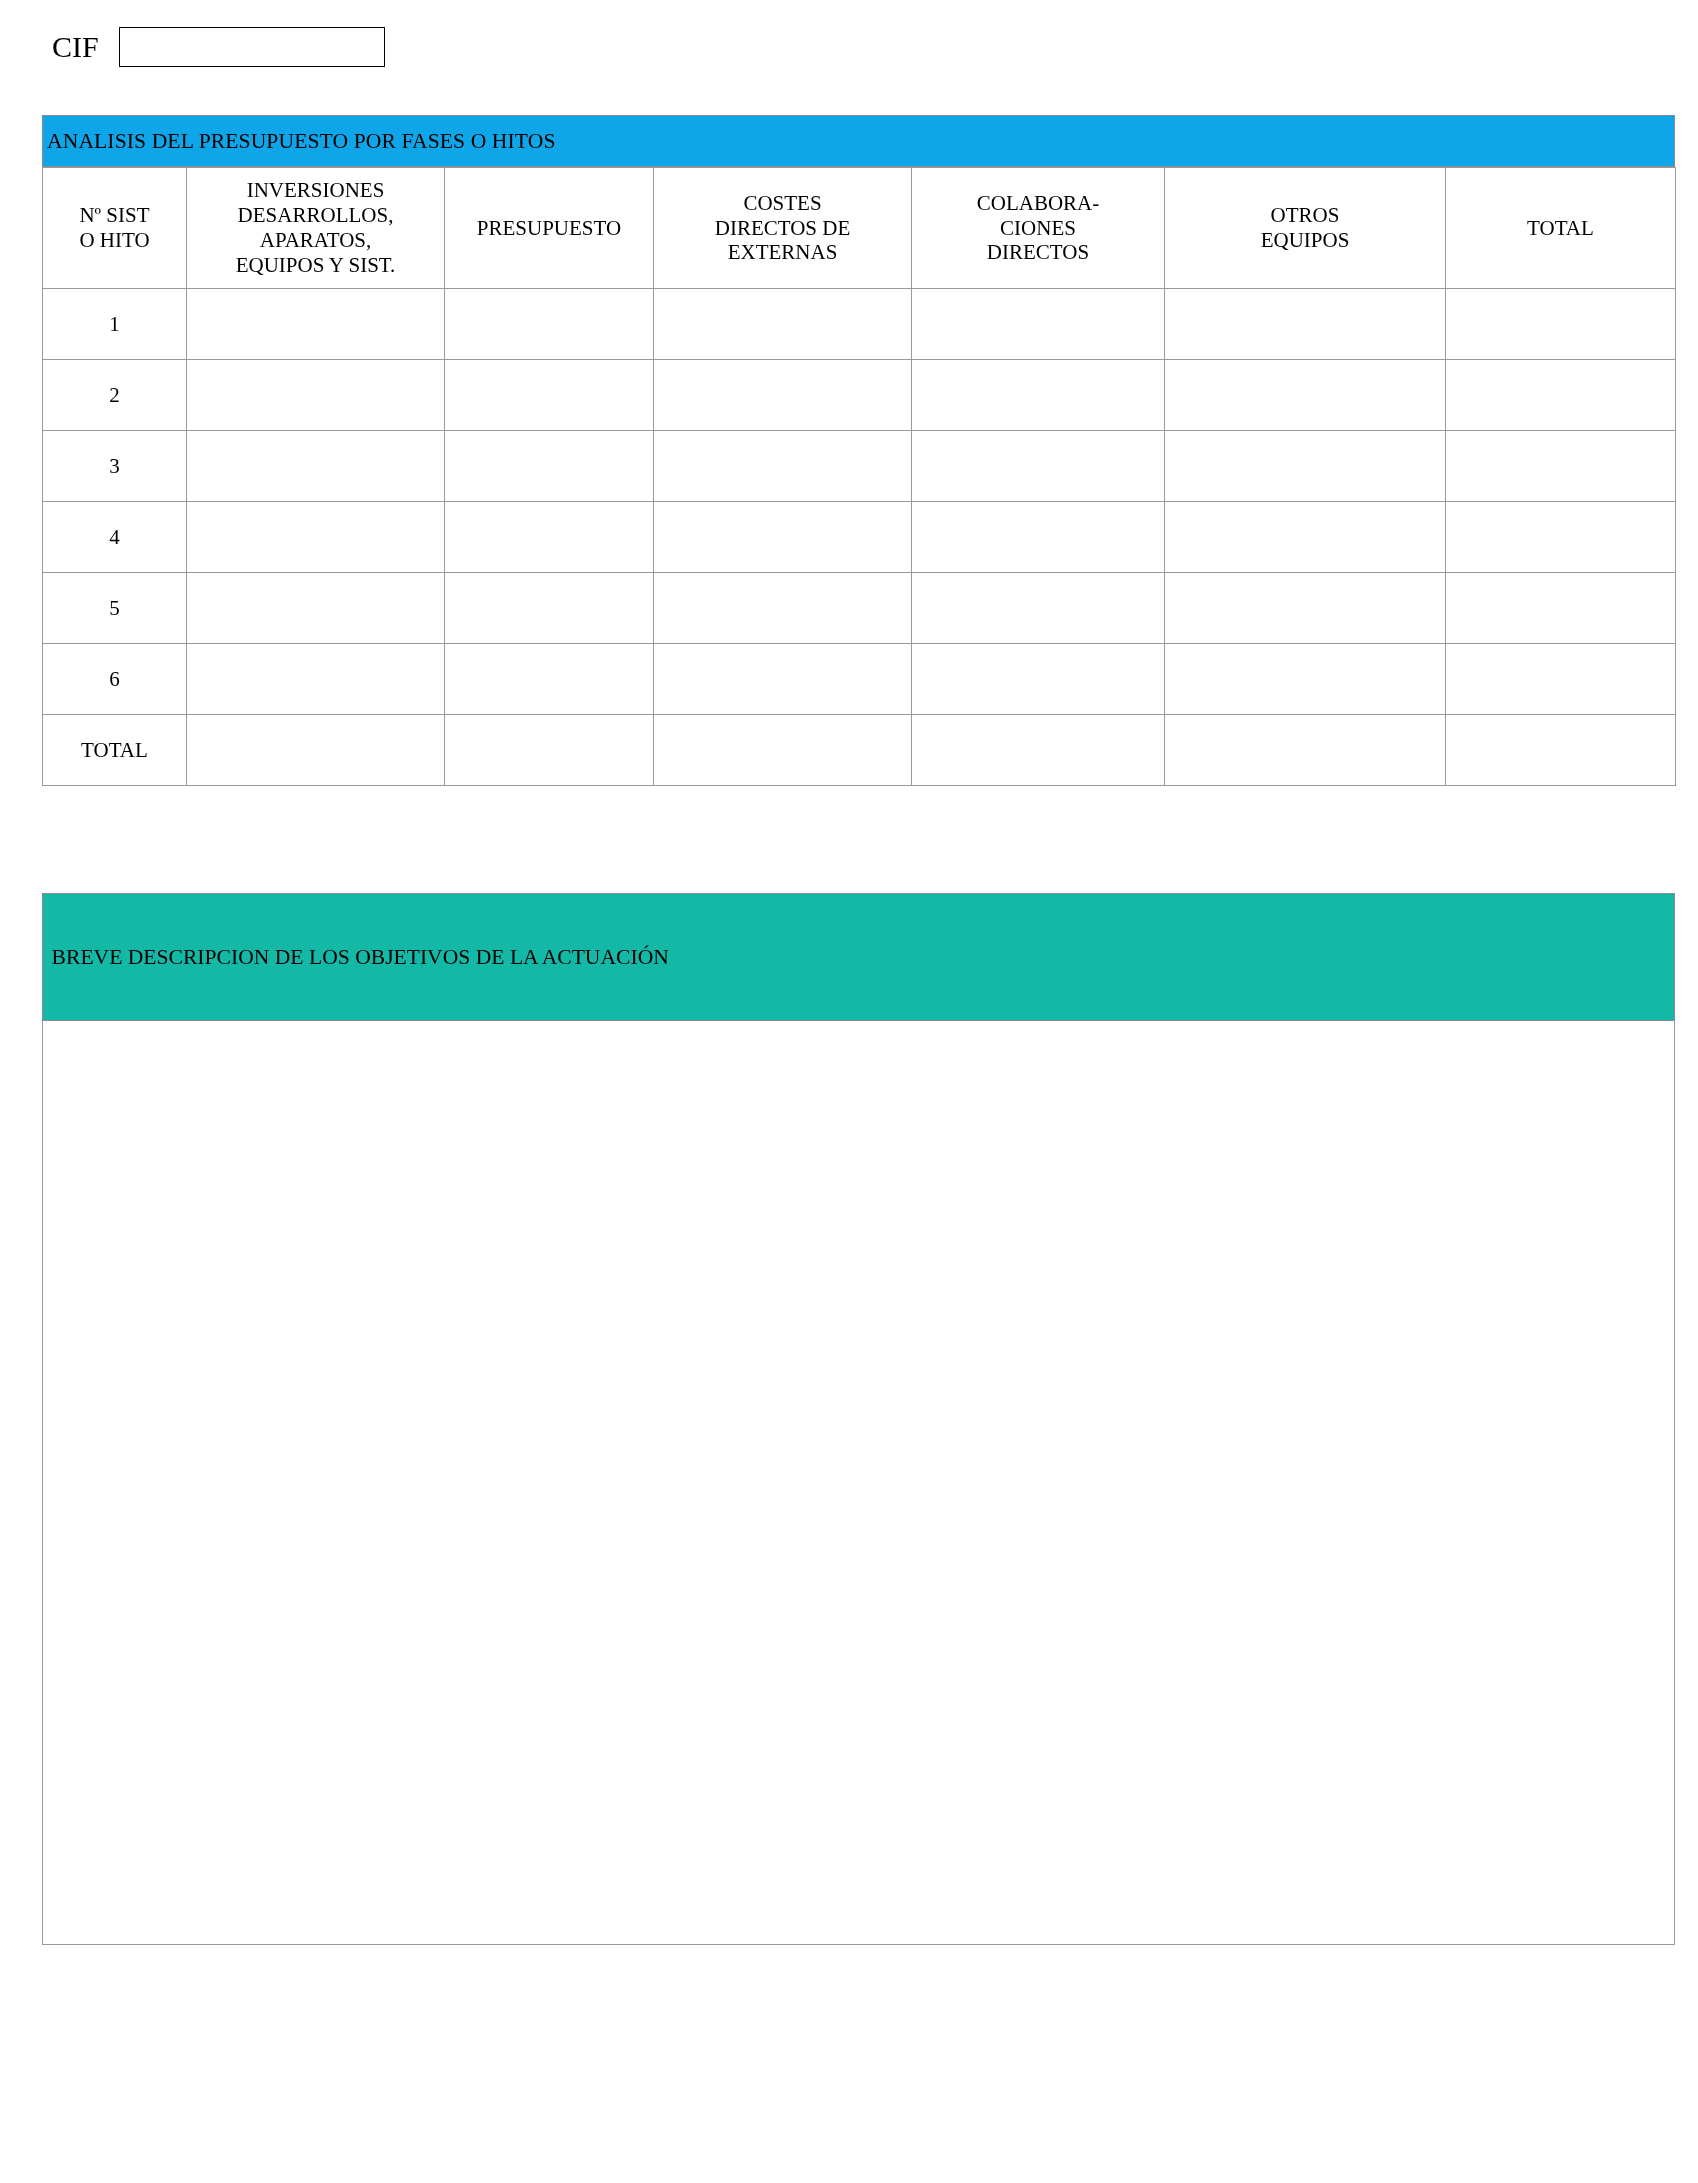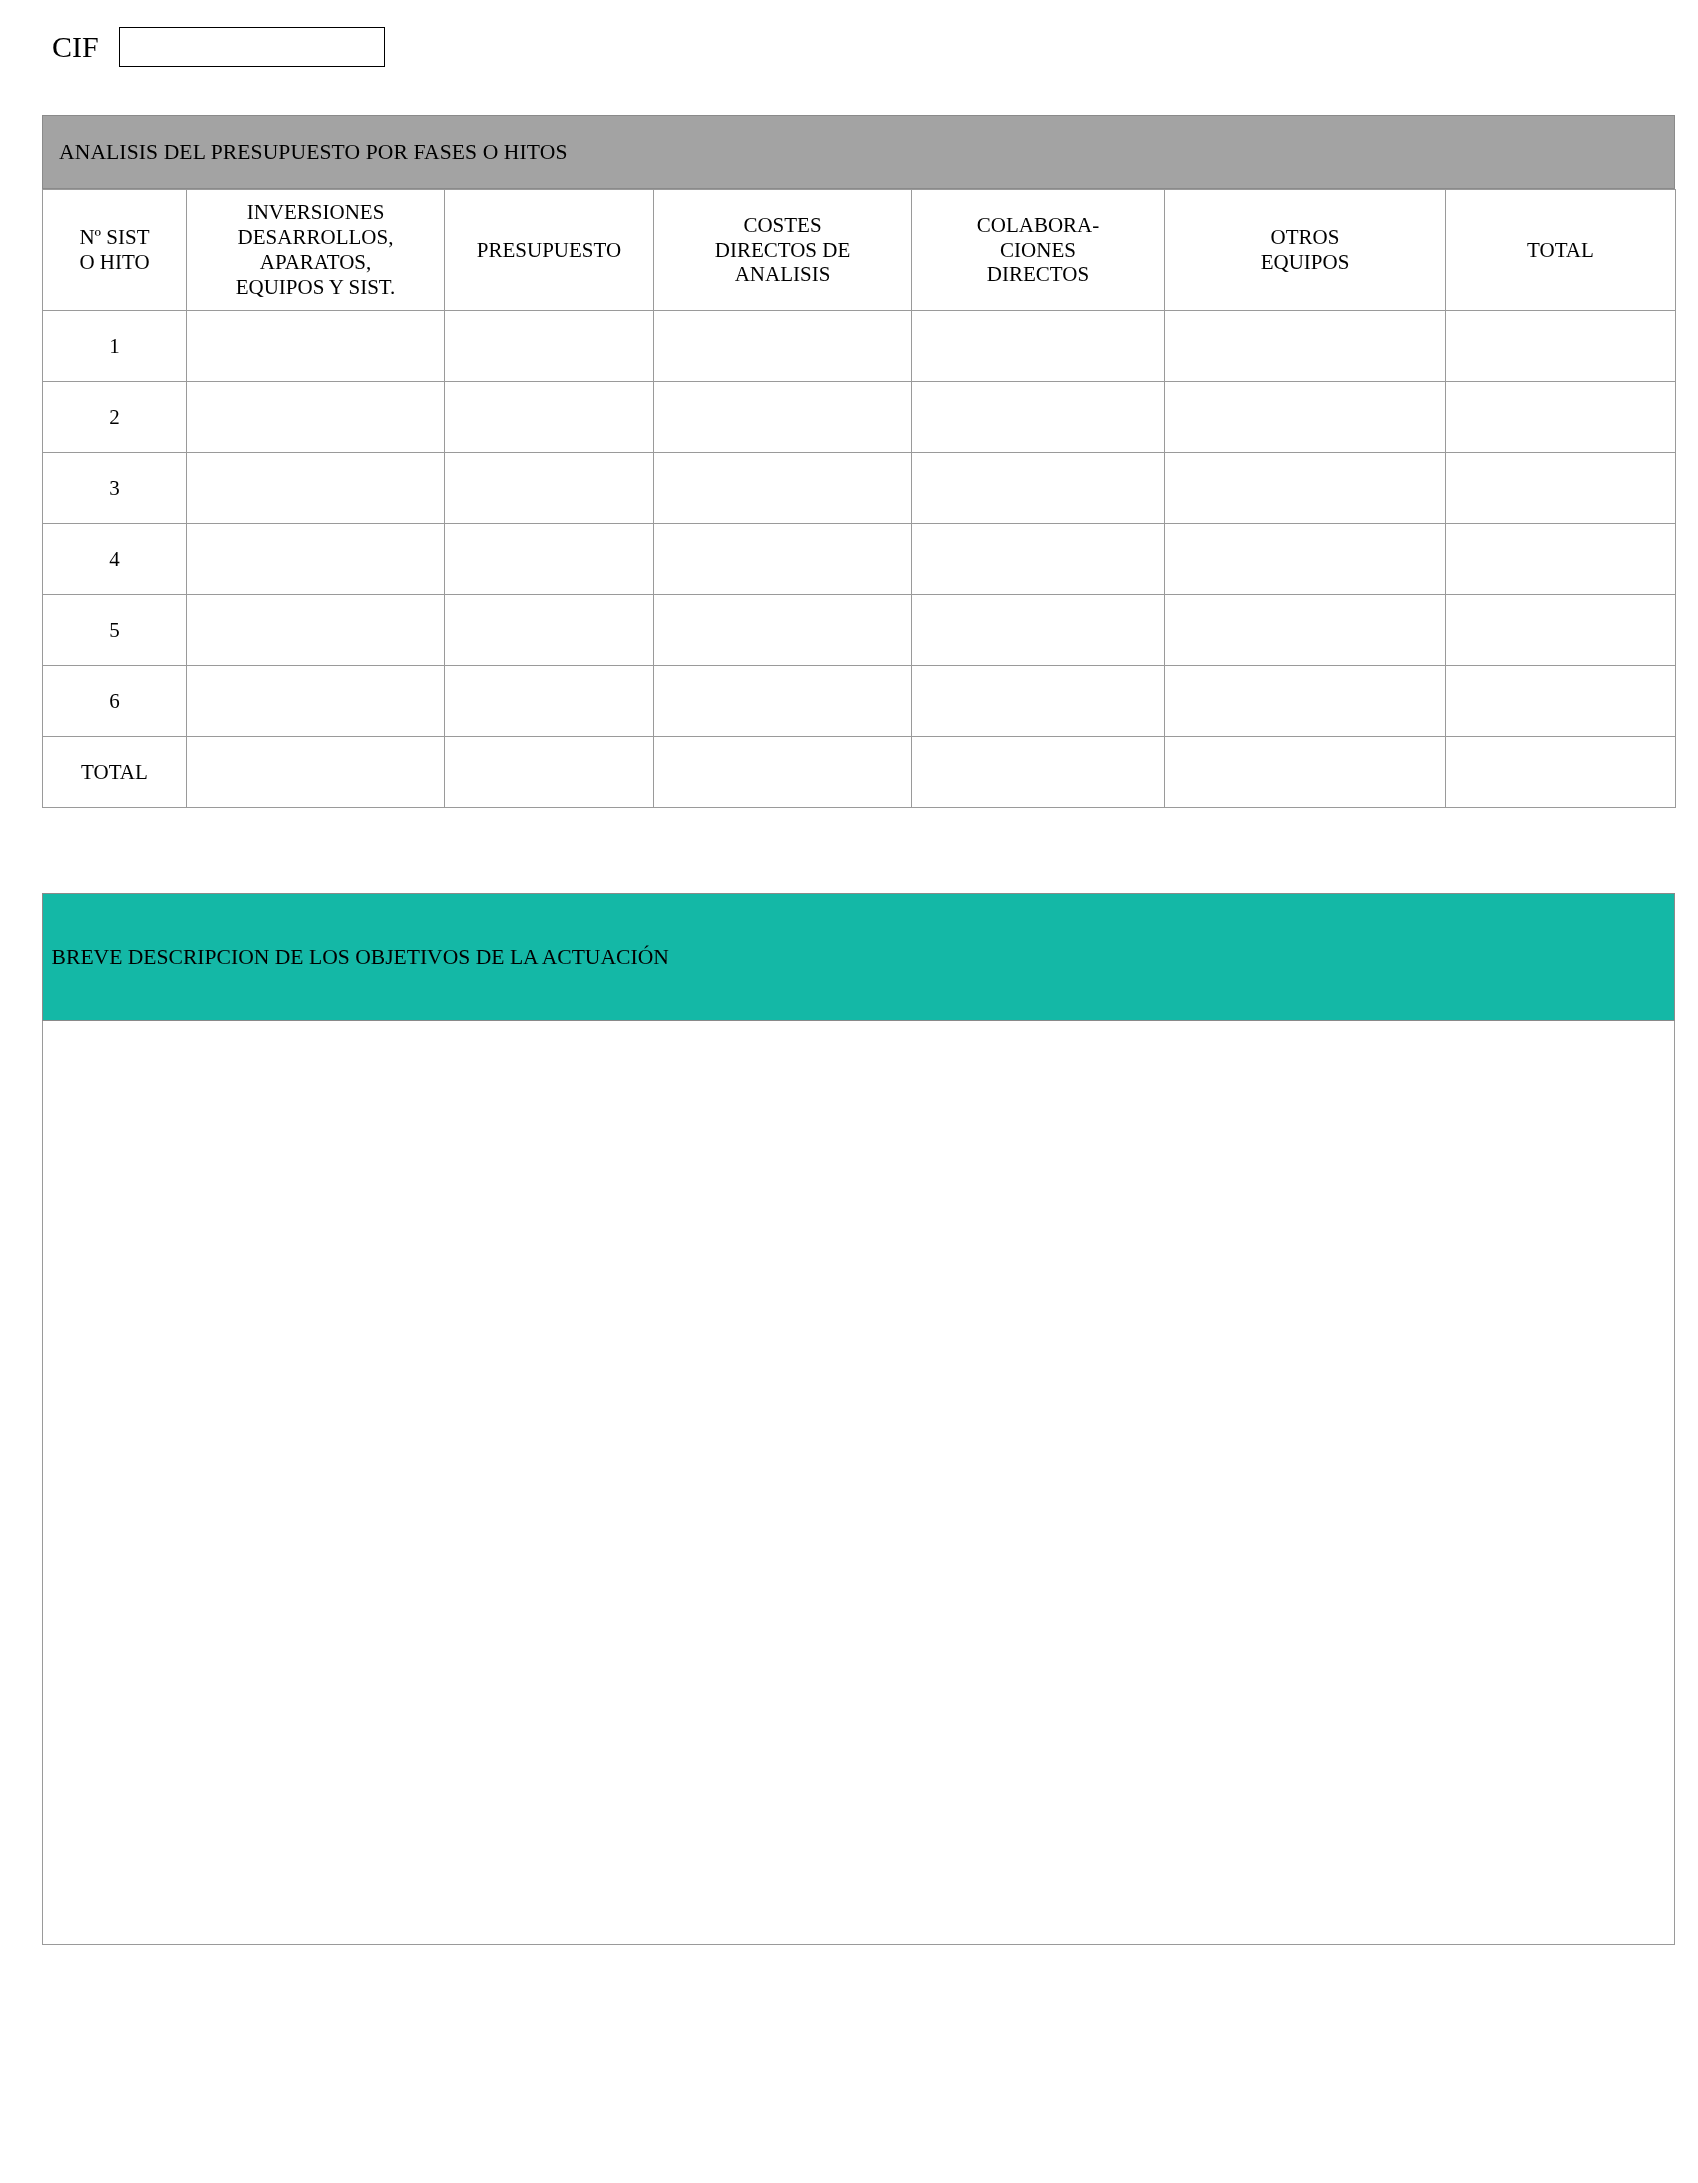--- a/index.html
+++ b/index.html
@@ -52,26 +52,26 @@
     position: absolute;
     box-sizing: border-box;
   }
   .budget-section {
     left: 42px;
     top: 115px;
     width: 1633px;
   }
   .section-header {
     border: 1.4px solid #8a8a8a;
-    background: #a3a3a3;
-    box-sizing: border-box;
-    height: 74px;
+    background: #0ea5e9;
+    box-sizing: border-box;
+    height: 52px;
     display: flex;
     align-items: center;
-    padding-left: 16px;
+    padding-left: 4px;
     font-size: 21.6px;
     letter-spacing: 0.1px;
   }
   table.budget {
     border-collapse: collapse;
     width: 100%;
     table-layout: fixed;
   }
   table.budget td, table.budget th {
     border: 1.4px solid #9a9a9a;
@@ -169,21 +169,21 @@
           <th class="col-inv">
             <span>INVERSIONES</span><br>
             <span>DESARROLLOS,</span><br>
             <span>APARATOS,</span><br>
             <span>EQUIPOS Y SIST.</span>
           </th>
           <th class="col-mat">PRESUPUESTO</th>
           <th class="col-cost">
             <span>COSTES</span><br>
             <span>DIRECTOS DE</span><br>
-            <span>ANALISIS</span>
+            <span>EXTERNAS</span>
           </th>
           <th class="col-cola">
             <span>COLABORA-</span><br>
             <span>CIONES</span><br>
             <span>DIRECTOS</span>
           </th>
           <th class="col-otro">
             <span>OTROS</span><br>
             <span>EQUIPOS</span>
           </th>

